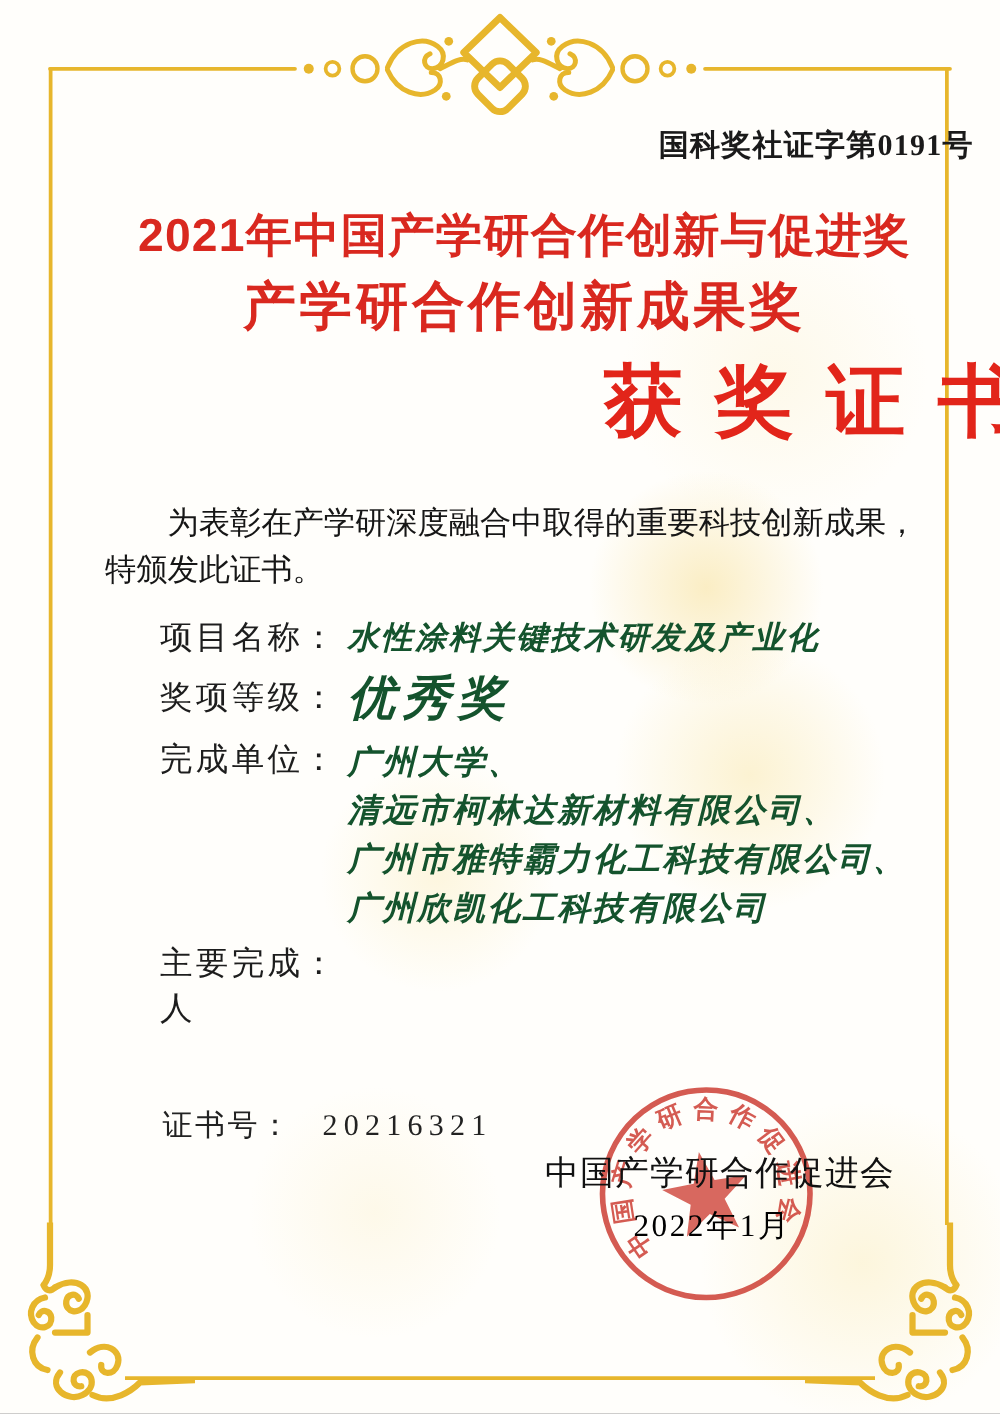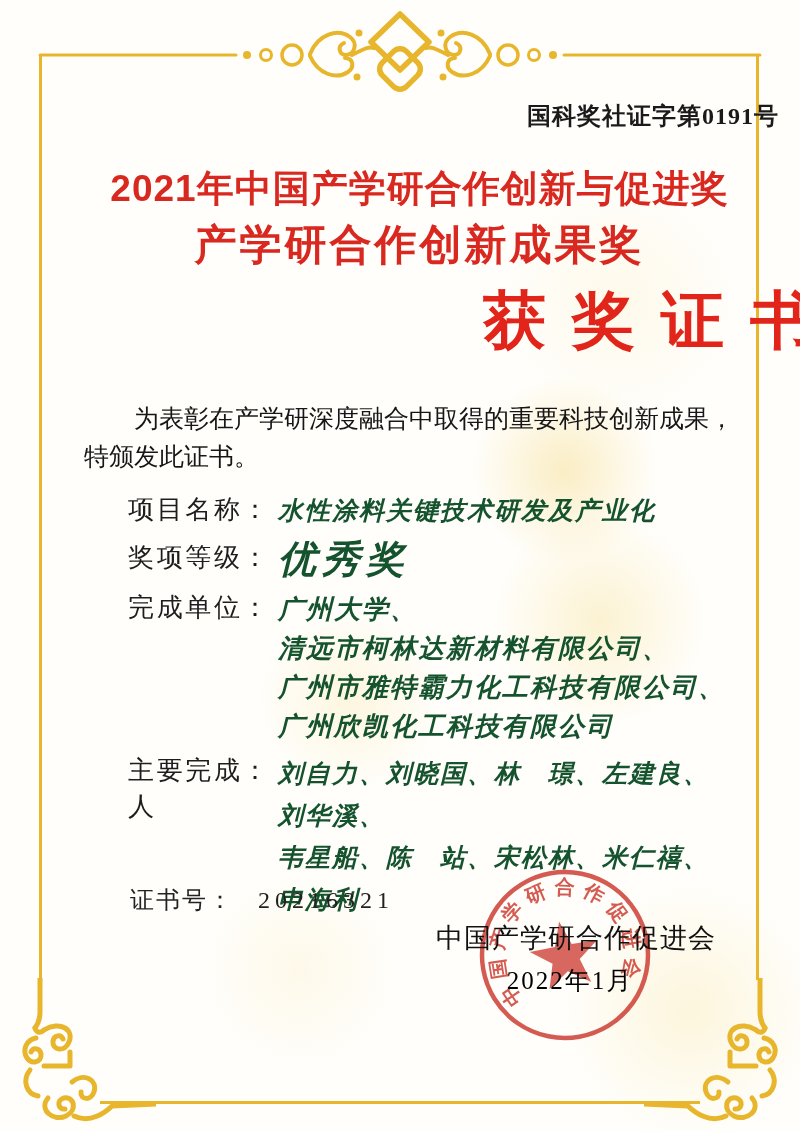--- a/index.html
+++ b/index.html
@@ -187,24 +187,20 @@
         <div class="script unit-line">广州大学、</div>
         <div class="script unit-line">清远市柯林达新材料有限公司、</div>
         <div class="script unit-line">广州市雅特霸力化工科技有限公司、</div>
         <div class="script unit-line">广州欣凯化工科技有限公司</div>
       </span>
     </div>
 
     <div class="field-row row-4">
       <span class="field-label">主要完成人</span>
       <span class="field-colon">：</span>
-      <span>
-        <div class="script person-line">刘自力、刘晓国、林　璟、左建良、刘华溪、</div>
-        <div class="script person-line">韦星船、陈　站、宋松林、米仁禧、申海利</div>
-      </span>
     </div>
   </div>
 
   <div class="certno">
     <span>证书号</span><span>：</span><span class="num">20216321</span>
   </div>
 
   <svg class="seal" width="190" height="190" viewBox="0 0 190 190">
     <g transform="rotate(-10 95 95)">
       <circle cx="95" cy="95" r="83" fill="none" stroke="#cf453b" stroke-width="4.5"></circle>

